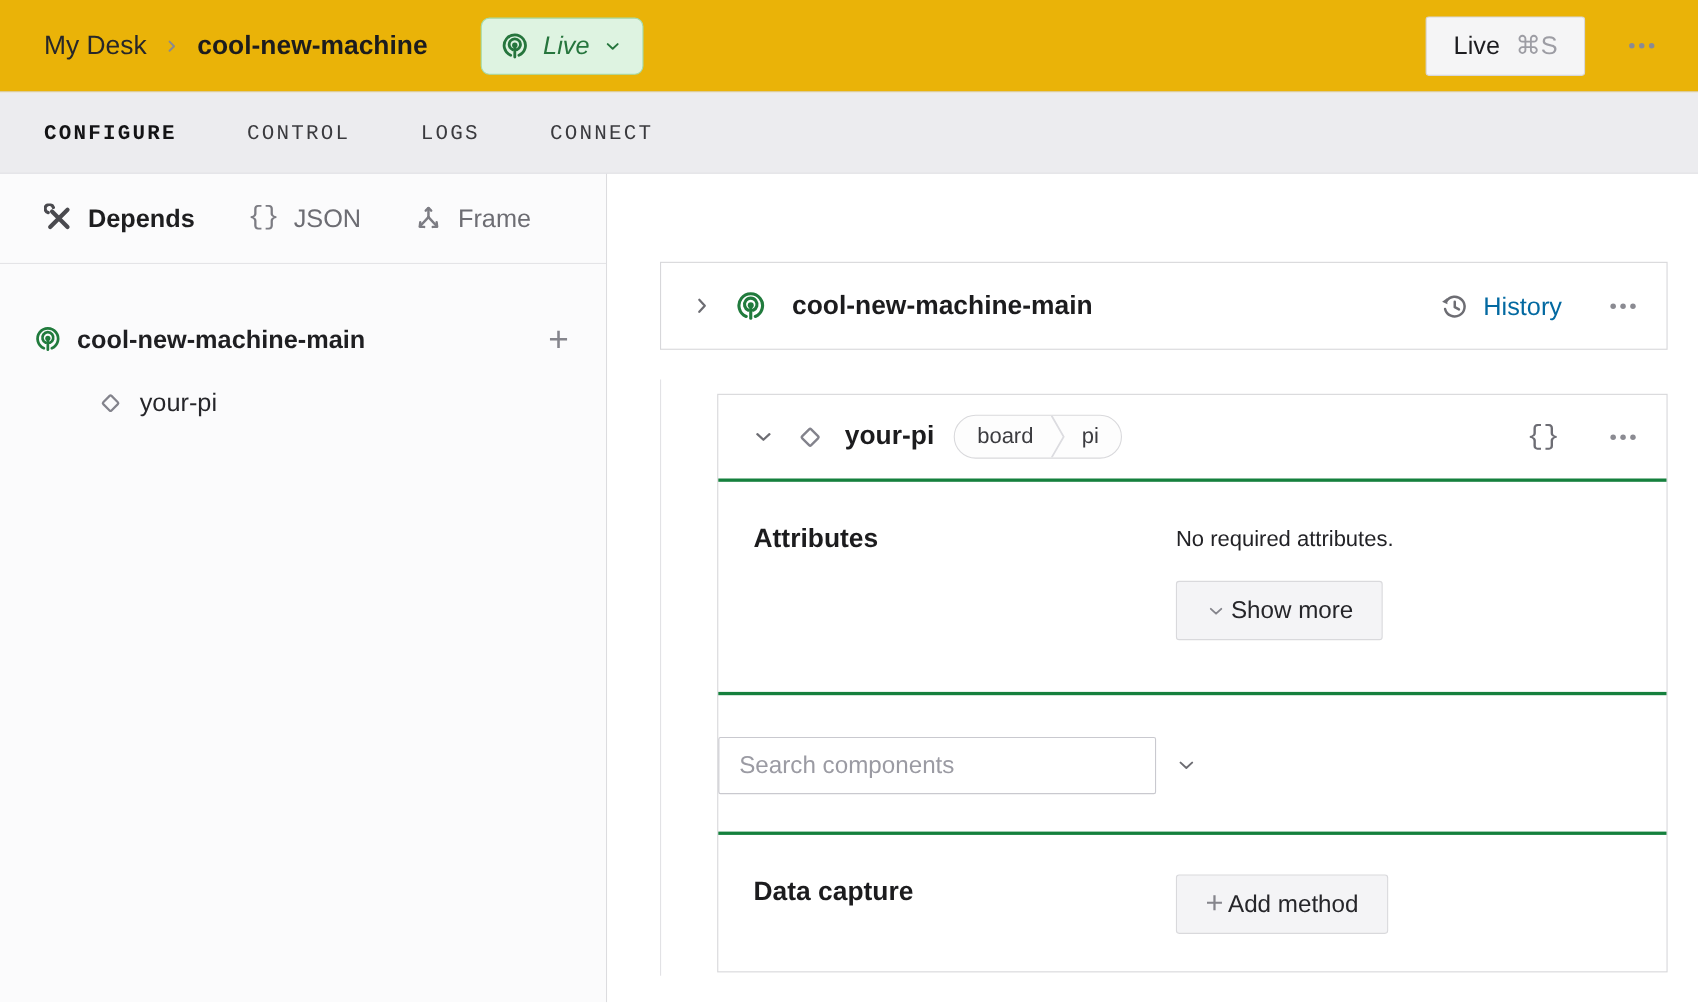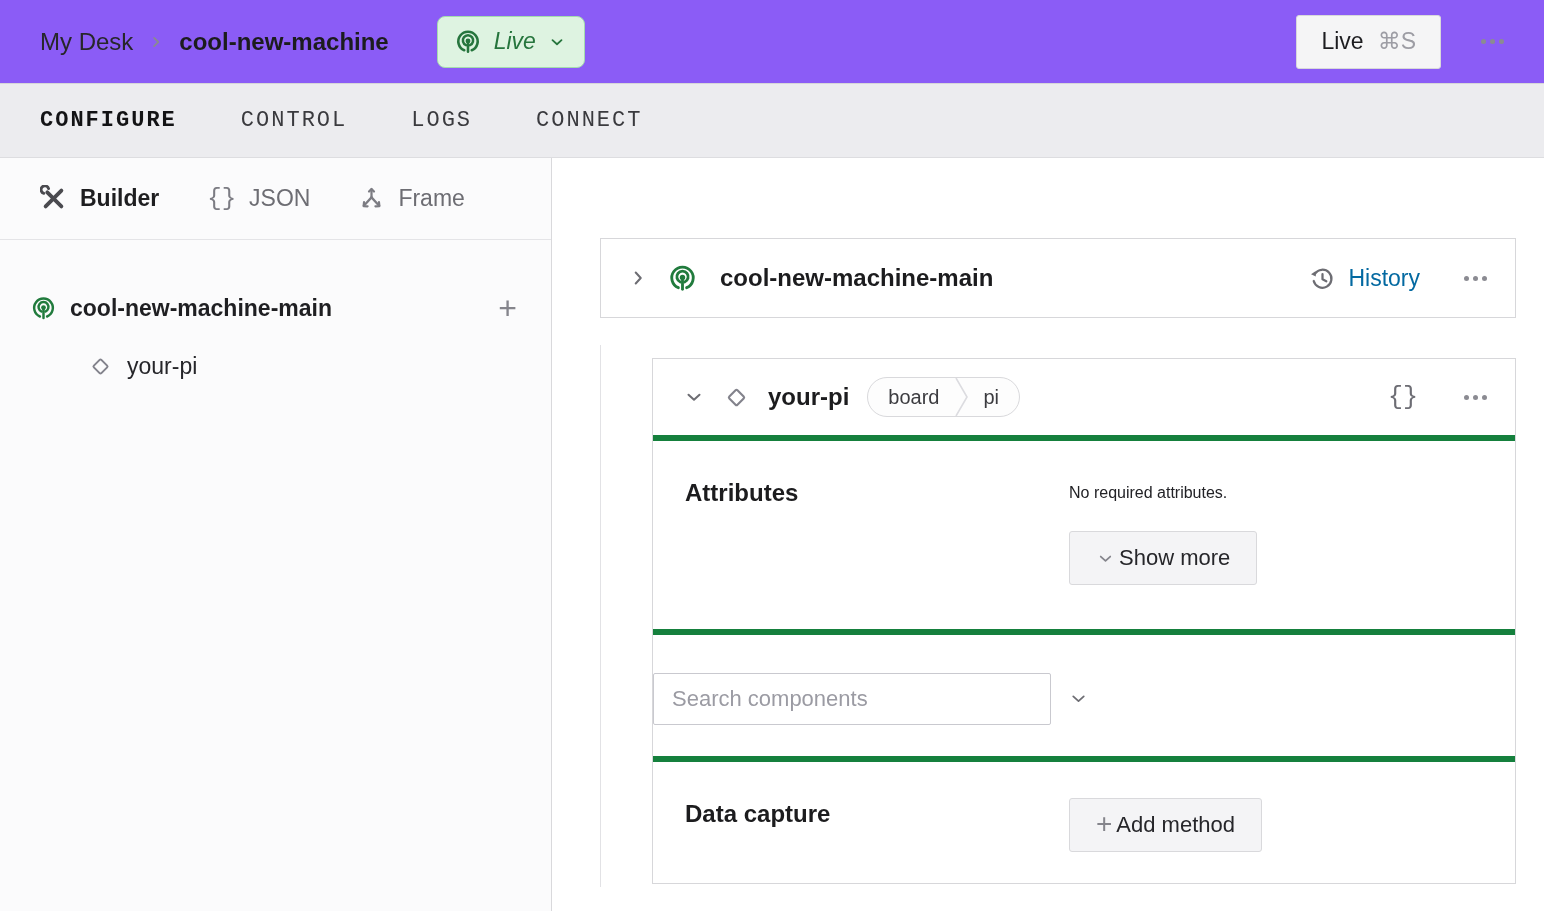--- a/index.html
+++ b/index.html
@@ -1,41 +1,41 @@
 <!DOCTYPE html>
 <html><head>
 <meta charset="utf-8">
 <style>
   * { margin: 0; padding: 0; box-sizing: border-box; }
   html, body { width: 1544px; height: 912px; overflow: hidden; background: #ffffff;
     font-family: "Liberation Sans", sans-serif; color: #222226; }
 
   
   .topbar { height: 84px; display: flex; align-items: center; padding: 0 40px;
-    background: #8b5cf6; border-bottom: 1px solid #d6d6d9; }
+    background: #eab308; border-bottom: 1px solid #d6d6d9; }
   .breadcrumb { display: flex; align-items: center; font-size: 24px; color: #27272a; }
   .breadcrumb .sep { margin: 0 14px; display: flex; align-items: center; color: #8a8a90; }
   .breadcrumb .current { font-weight: 700; color: #1c1c1e; }
   .live-badge { margin-left: 48px; height: 52px; padding: 0 18px 0 16px; border-radius: 8px;
     background: #def3e1; border: 1px solid #a4dcae; display: flex; align-items: center; gap: 12px;
     color: #26753d; font-size: 23px; cursor: pointer; font-style: italic; }
   .flex-spacer { flex: 1; }
   .save-btn { height: 54px; padding: 0 24px; background: #f5f5f6; border: 1px solid #d8d8db;
     border-radius: 3px; display: flex; align-items: center; gap: 14px; font-size: 23px;
     font-family: "Liberation Sans", sans-serif; cursor: pointer; }
   .save-btn .label { color: #1d1d20; }
   .save-btn .shortcut { color: #9d9da4; }
   .dots { display: flex; gap: 4px; align-items: center; cursor: pointer; }
   .dots i { width: 5px; height: 5px; border-radius: 50%; background: #8b8b92; }
   .topbar .dots { margin-left: 40px; }
 
   
   .tabbar { height: 74px; background: #ececef; display: flex; align-items: center;
     padding-left: 40px; gap: 64px; border-bottom: 1px solid #dddde0; }
-  .tabbar .tab { font-family: "Liberation Mono", monospace; font-size: 22px; letter-spacing: 2px;
+  .tabbar .tab { font-family: "Liberation Mono", monospace; font-size: 19px; letter-spacing: 2px;
     color: #3a3a3e; cursor: pointer; white-space: nowrap; }
   .tabbar .tab.active { font-weight: 700; color: #131315; }
 
   
   .workspace { display: flex; height: 753px; }
   .sidebar { width: 552px; background: #fbfbfc; border-right: 1px solid #d9d9dc; }
   .mode-tabs { height: 82px; display: flex; align-items: center; padding-left: 40px; gap: 48px;
     border-bottom: 1px solid #e4e4e7; }
   .mode-tab { display: flex; align-items: center; gap: 13px; font-size: 23px; color: #6d6d73; cursor: pointer; }
   .mode-tab.active { color: #1e1e20; font-weight: 700; }
@@ -67,27 +67,27 @@
   .part-header { height: 76px; display: flex; align-items: center; padding: 0 28px 0 30px; }
   .part-header .title { font-weight: 700; font-size: 24px; color: #1c1c1e; margin-left: 18px; }
   .part-header .diamond { margin-left: 18px; }
   .type-pill { margin-left: 18px; height: 40px; border: 1px solid #d9d9dc; border-radius: 20px;
     background: #fdfdfd; display: flex; align-items: center; font-size: 20px; color: #3c3c40; overflow: hidden; }
   .type-pill .seg-a { padding: 0 16px 0 20px; }
   .type-pill .seg-b { padding: 0 20px 0 14px; }
   .json-toggle { font-family: "Liberation Mono", monospace; font-size: 25px; color: #6d6d74; cursor: pointer; }
   .part-header .dots { margin-left: 46px; }
 
-  .section { border-top: 6px solid #15803d; display: flex; }
+  .section { border-top: 3px solid #15803d; display: flex; }
   .section .label-col { width: 416px; padding: 38px 0 0 32px; font-weight: 700; font-size: 24px; color: #1c1c1e; }
   .section .value-col { padding-top: 38px; }
   .sec-attributes { height: 194px; }
   .sec-depends { height: 127px; }
   .sec-data { height: 127px; }
-  .empty-text { font-size: 16px; color: #222226; line-height: 28px; }
+  .empty-text { font-size: 20px; color: #222226; line-height: 28px; }
 
   .gray-btn { margin-top: 24px; height: 54px; padding: 0 26px; background: #f4f4f6;
     border: 1px solid #d9d9dc; border-radius: 3px; display: flex; align-items: center; gap: 4px;
     font-size: 22px; color: #26262a; font-family: "Liberation Sans", sans-serif; cursor: pointer; }
   .gray-btn .plus { font-size: 28px; font-weight: 300; color: #85858c; line-height: 1; margin-top: -3px; }
 
   .select-wrap { position: relative; width: 450px; margin-top: 0; }
   .select-wrap input { width: 398px; height: 52px; border: 1px solid #c9c9cf; border-radius: 2px;
     background: #ffffff; font-size: 22px; font-family: "Liberation Sans", sans-serif;
     padding: 0 46px 0 18px; color: #222226; outline: none; }
@@ -153,21 +153,21 @@
   <aside class="sidebar">
     <div class="mode-tabs">
       <div class="mode-tab active">
         <span>
           <svg width="27" height="27" viewBox="0 0 24 24">
             <path d="M6.5 6.5 L19 19" fill="none" stroke="#4a4a4f" stroke-width="3.4" stroke-linecap="round"></path>
             <path d="M19 5 L5 19" fill="none" stroke="#4a4a4f" stroke-width="3.4" stroke-linecap="round"></path>
             <path d="M7.6 3.2 A3.4 3.4 0 1 0 3.4 7.4" fill="none" stroke="#4a4a4f" stroke-width="2.6" stroke-linecap="round"></path>
           </svg>
         </span>
-        <span>Builder</span>
+        <span>Depends</span>
       </div>
       <div class="mode-tab">
         <span class="braces">{}</span>
         <span>JSON</span>
       </div>
       <div class="mode-tab">
         <span>
           <svg width="27" height="27" viewBox="0 0 24 24" fill="none" stroke="#7c7c83" stroke-width="2" stroke-linecap="round" stroke-linejoin="round">
             <path d="M12 11 L12 3.8"></path>
               <path d="M9.8 5.8 L12 3.6 L14.2 5.8"></path>

